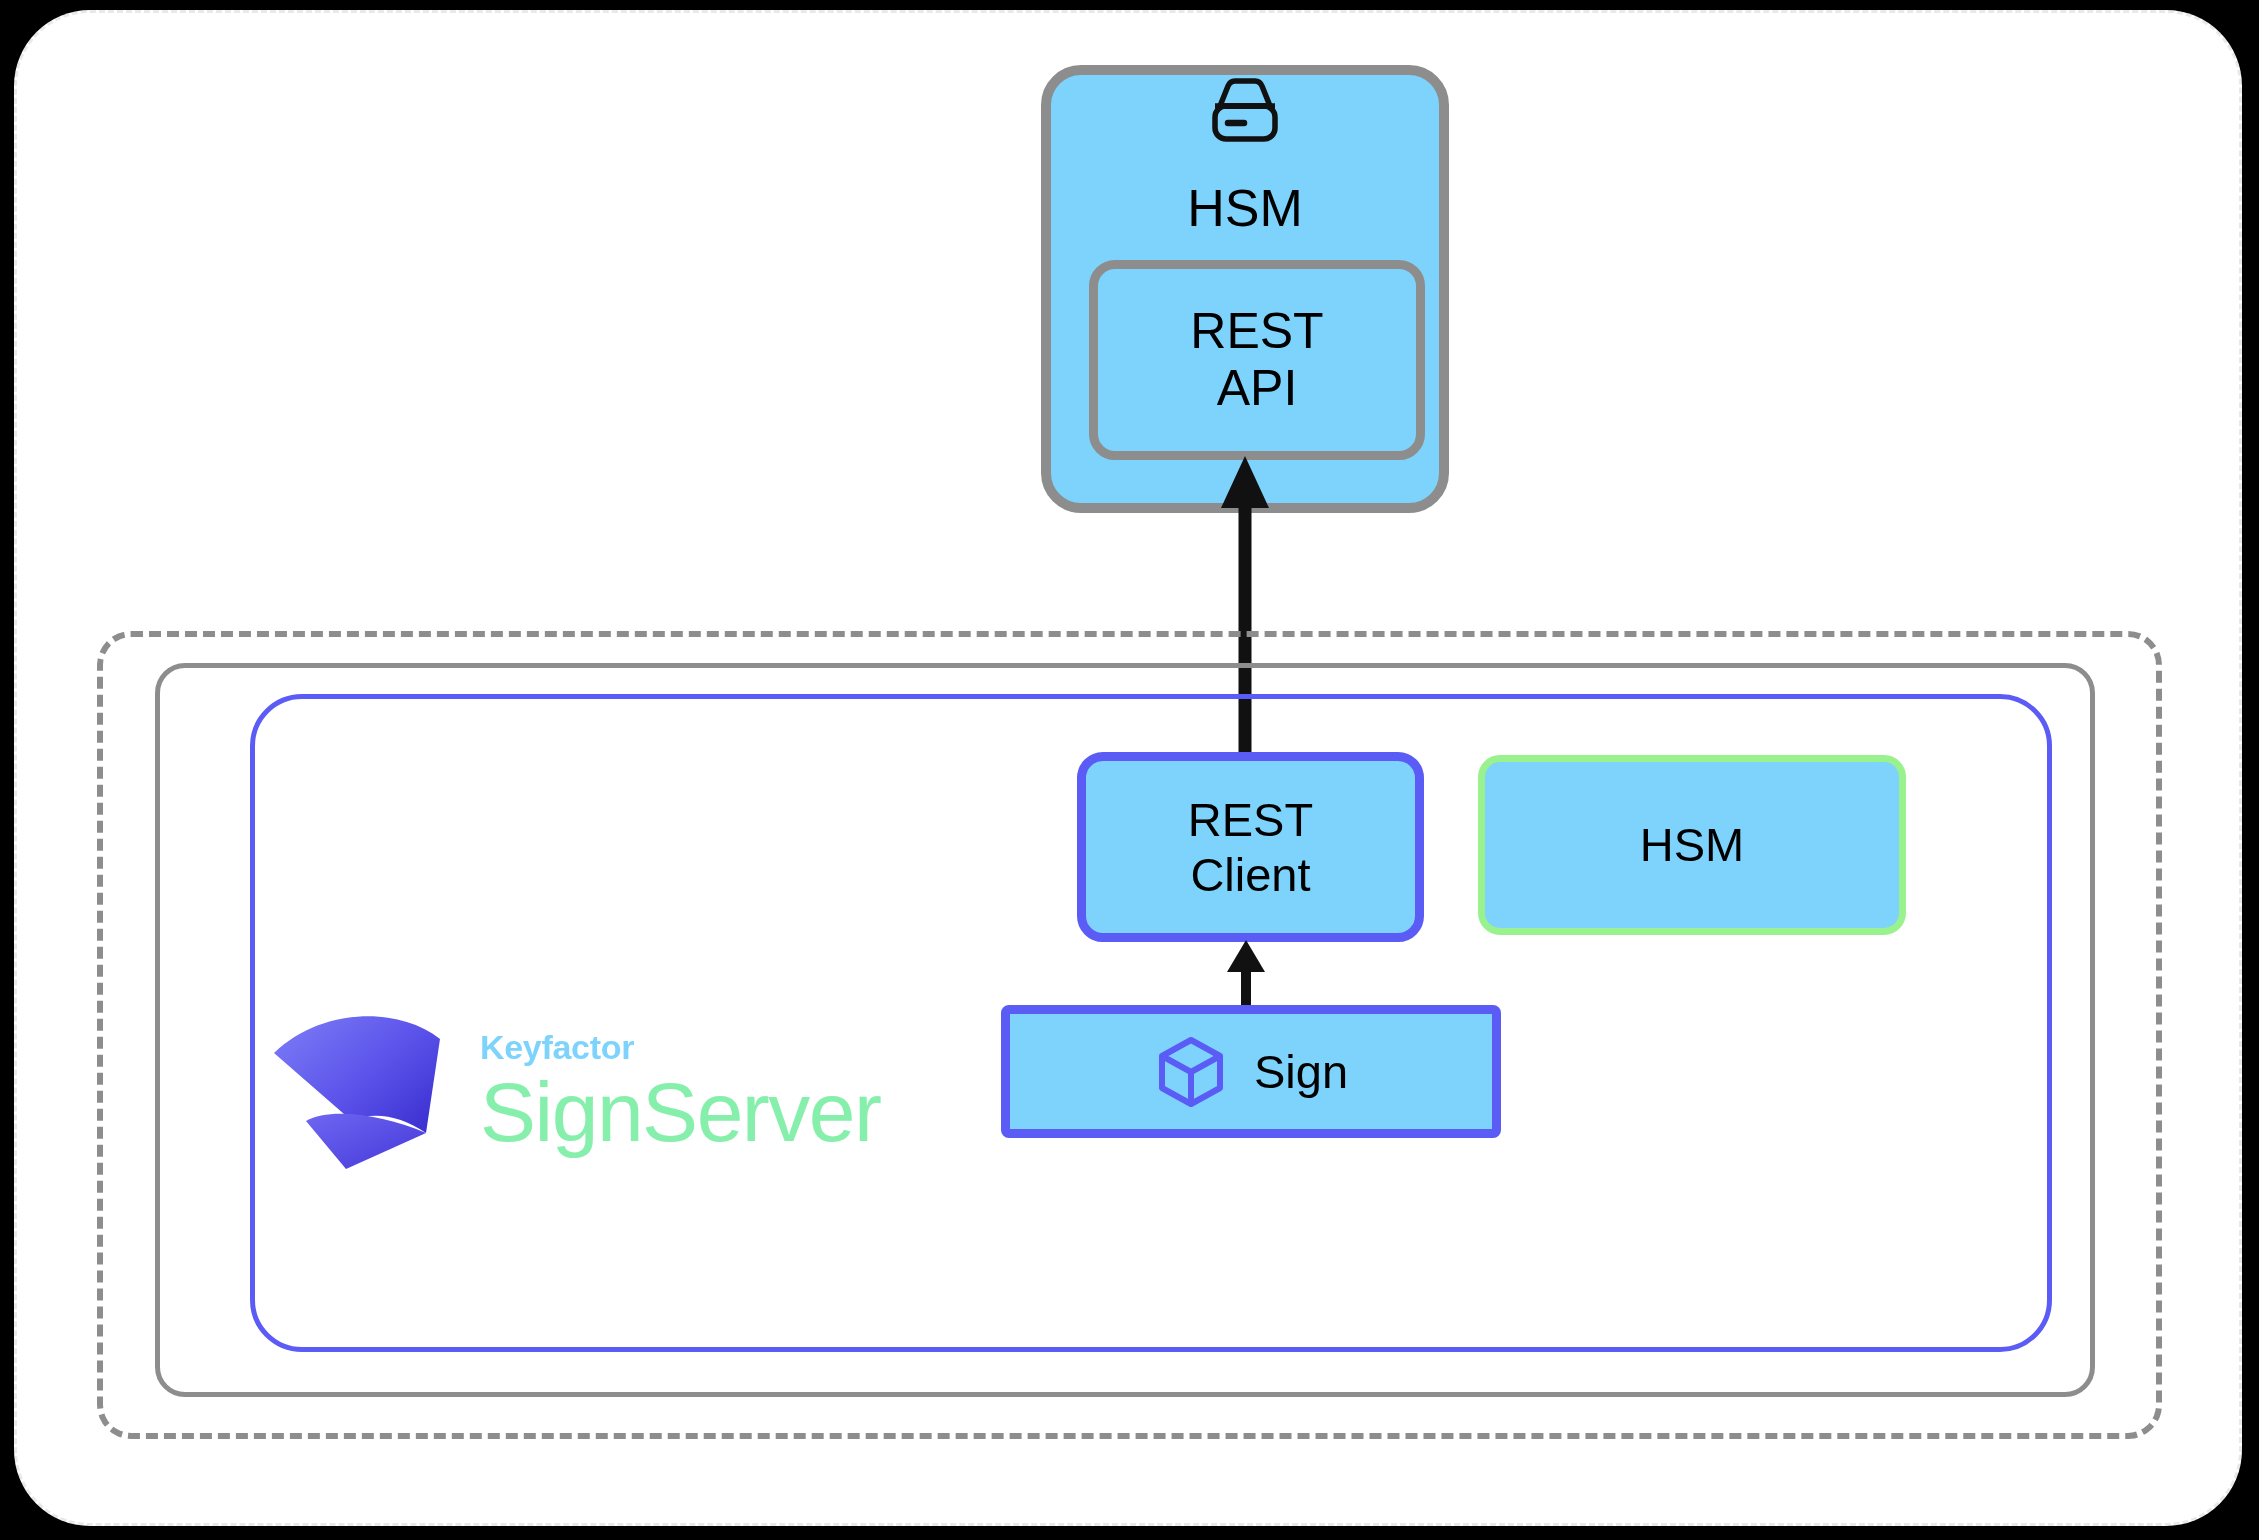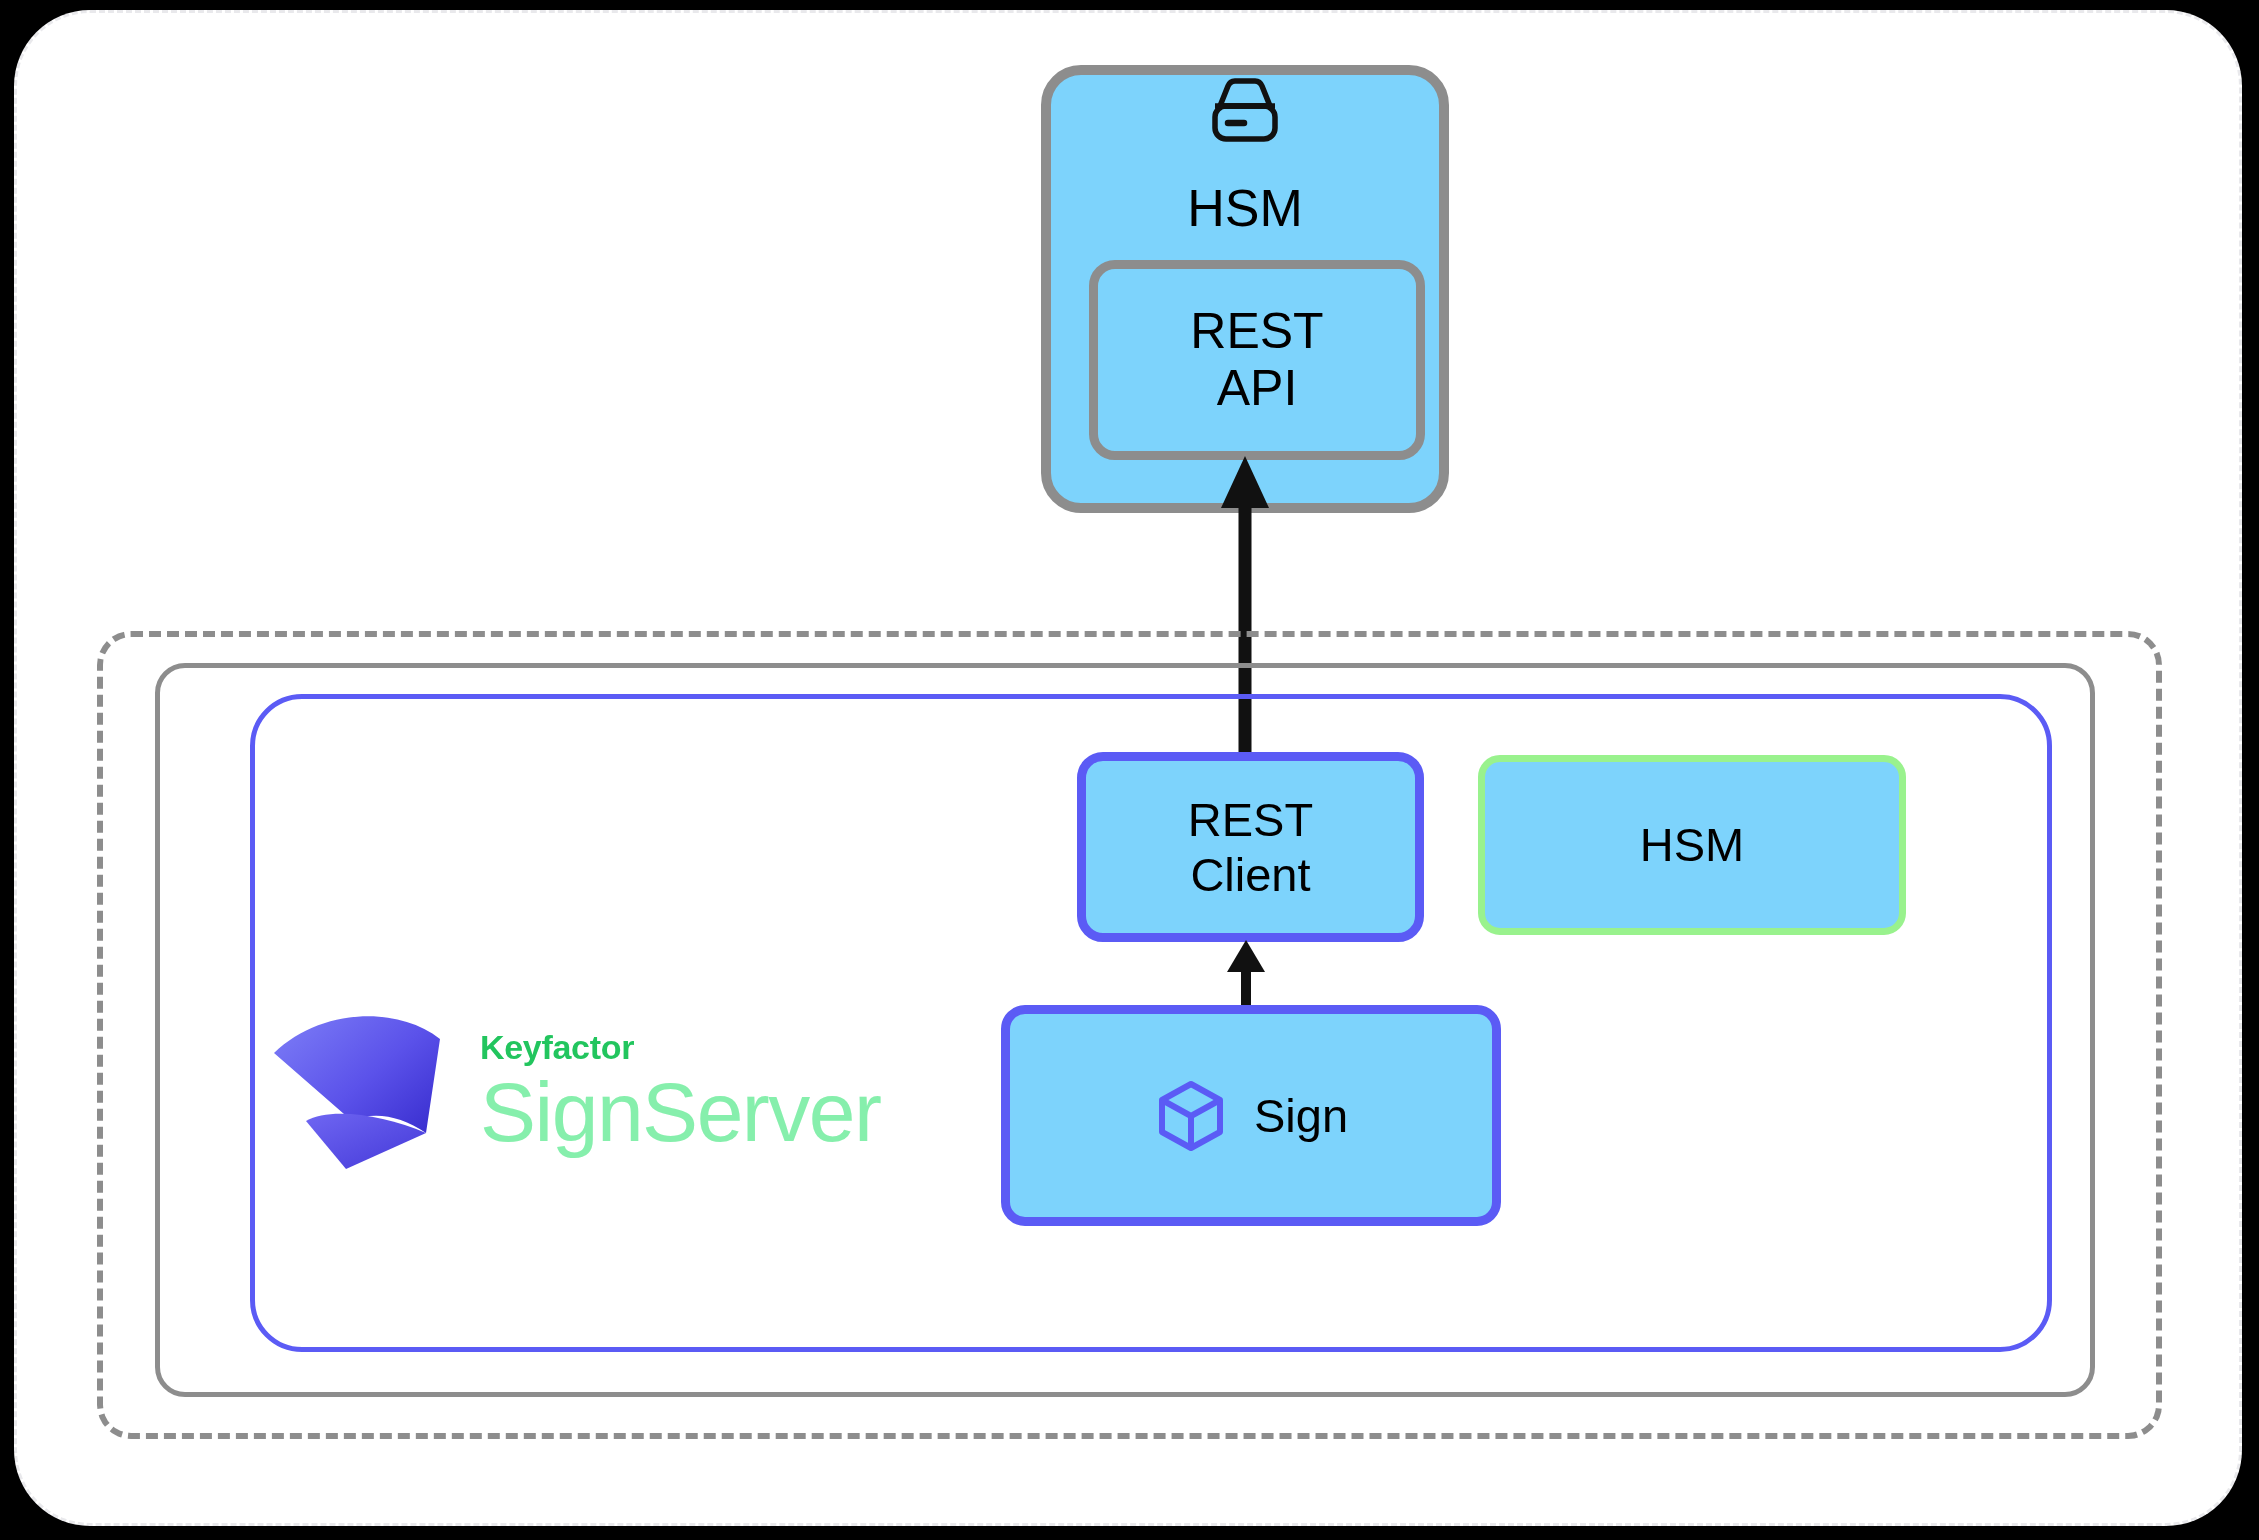--- a/index.html
+++ b/index.html
@@ -121,23 +121,23 @@
     display: flex;
     flex-direction: column;
     align-items: center;
     justify-content: center;
   }
 
   .sign-box {
     left: 1001px;
     top: 1005px;
     width: 500px;
-    height: 221px;
+    height: 133px;
     border: 9px solid #5b5bf5;
-    border-radius: 24px;
+    border-radius: 8px;
     display: flex;
     flex-direction: row;
     align-items: center;
     justify-content: center;
     gap: 26px;
   }
 
   
   .label-lg {
     font-size: 50px;
@@ -201,21 +201,21 @@
   .logo-wordmark {
     display: flex;
     flex-direction: column;
     align-items: flex-start;
     justify-content: center;
     padding-top: 6px;
   }
   .logo-keyfactor {
     font-size: 34px;
     font-weight: 600;
-    color: #22c55e;
+    color: #7dd3fc;
     letter-spacing: -0.3px;
     line-height: 1;
     margin-bottom: 6px;
   }
   .logo-signserver {
     font-size: 84px;
     font-weight: 400;
     color: #86efac;
     letter-spacing: -1.5px;
     line-height: 1;

